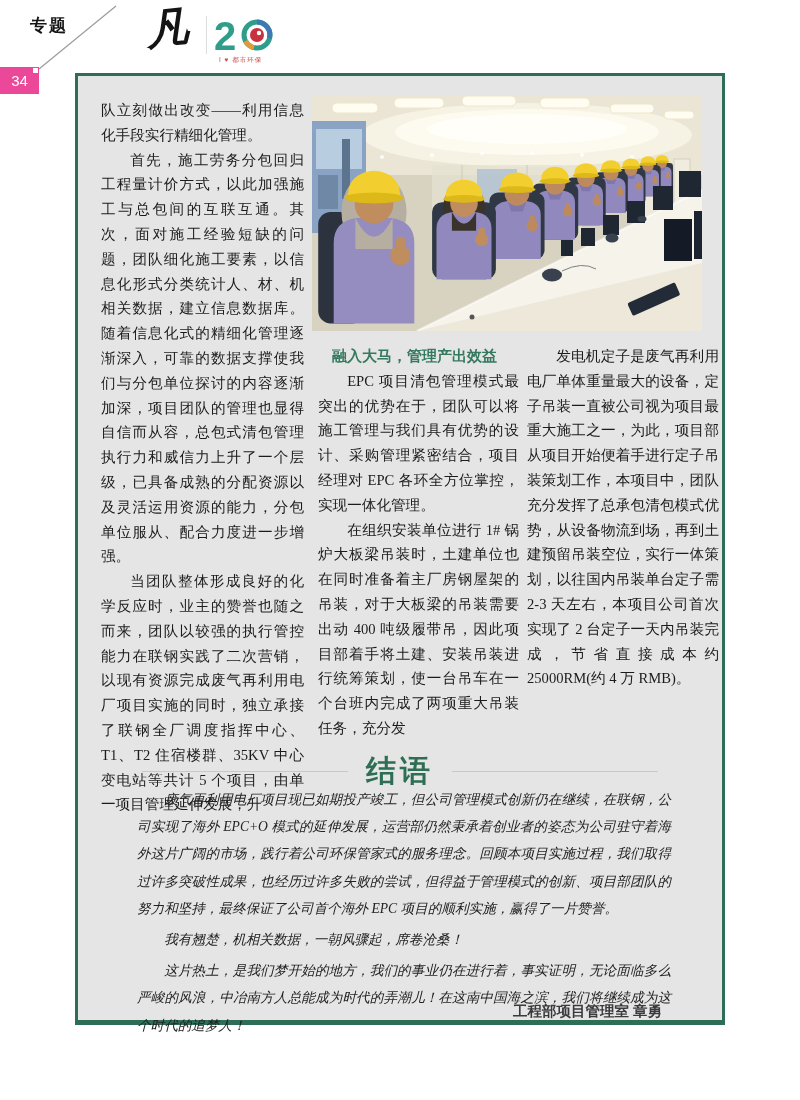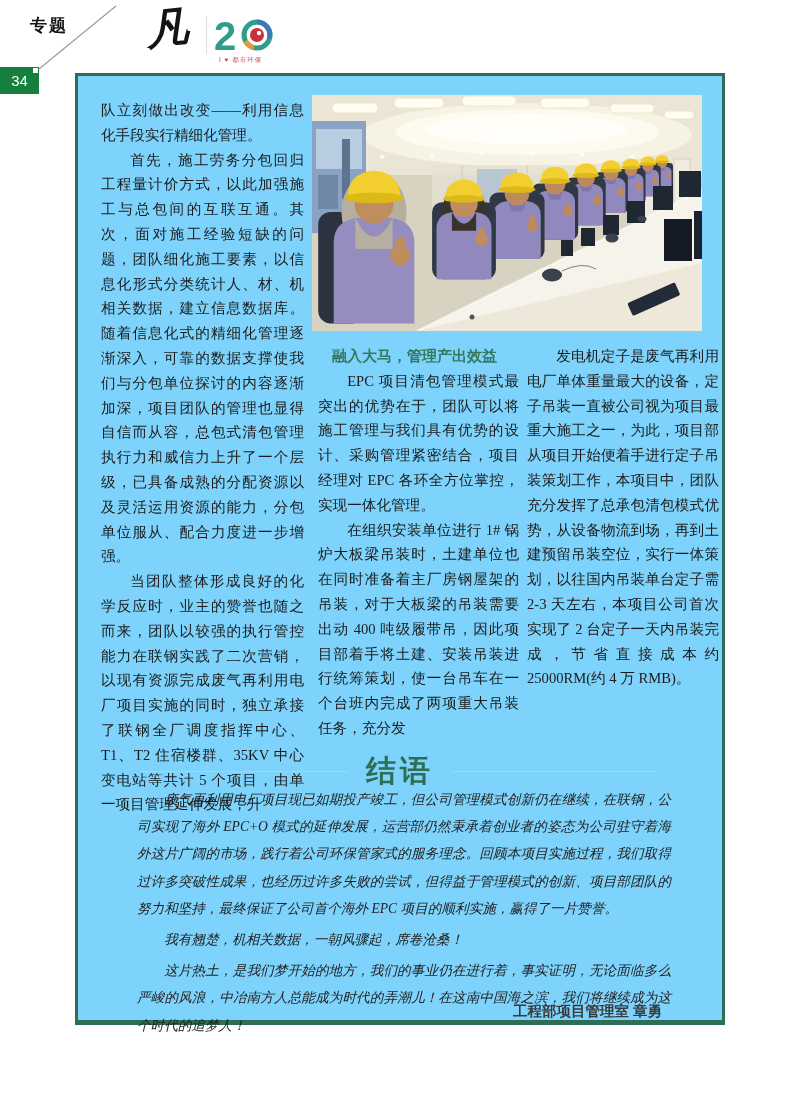--- a/index.html
+++ b/index.html
@@ -13,27 +13,27 @@
   .diag{position:absolute;left:28px;top:2px;}
   .brand{position:absolute;left:94px;top:33px;font:bold 15px/1 "Liberation Sans",sans-serif;
          color:#bcbcbc;letter-spacing:3px;margin-top:44px;}
   .calli{position:absolute;left:146px;top:8px;font:bold italic 42px/1 "Liberation Serif","DejaVu Serif",serif;
          color:#141414;transform:rotate(-6deg);}
   .vdiv{position:absolute;left:206px;top:16px;height:38px;width:0;border-left:1px solid #ddd;}
   .logo20{position:absolute;left:214px;top:10px;}
   .logo-two{font:bold 40px "Liberation Sans",sans-serif;fill:#2f9d8a;}
   .logo-caption{position:absolute;left:219px;top:57px;font:6.5px/1 "Liberation Sans",sans-serif;
                 color:#c94b4b;letter-spacing:1px;}
-  .page-badge{position:absolute;left:0;top:67px;width:39px;height:27px;background:#15803d;
+  .page-badge{position:absolute;left:0;top:67px;width:39px;height:27px;background:#ec4899;
               color:#fff;font:500 15px/27px "Liberation Sans",sans-serif;text-align:center;}
   .notch{position:absolute;right:1px;top:1px;width:5px;height:5px;background:#fff;}
 
   
   .main-box{position:absolute;left:75px;top:73px;width:650px;height:952px;box-sizing:border-box;
-            border:3px solid #2e6e57;border-bottom-width:5px;background:#7dd3fc;}
+            border:3px solid #2e6e57;border-bottom-width:5px;background:#e5e5e5;}
   .col{position:absolute;}
   .col p{margin:0;text-indent:2em;font:14.6px/24.8px "Liberation Serif","DejaVu Serif",serif;
          color:#1b1b1b;text-align:justify;}
   .col p.cont{text-indent:0;}
   .col1{left:23px;top:22px;width:203px;}
   .col2{left:240px;top:268px;width:201px;}
   .col3{left:449px;top:268px;width:192px;}
   .col-heading{margin:0;font:bold 15px/24.8px "Liberation Sans",sans-serif;color:#35795f;text-indent:14px;}
   .photo{position:absolute;left:234px;top:19px;width:390px;height:236px;}
 

